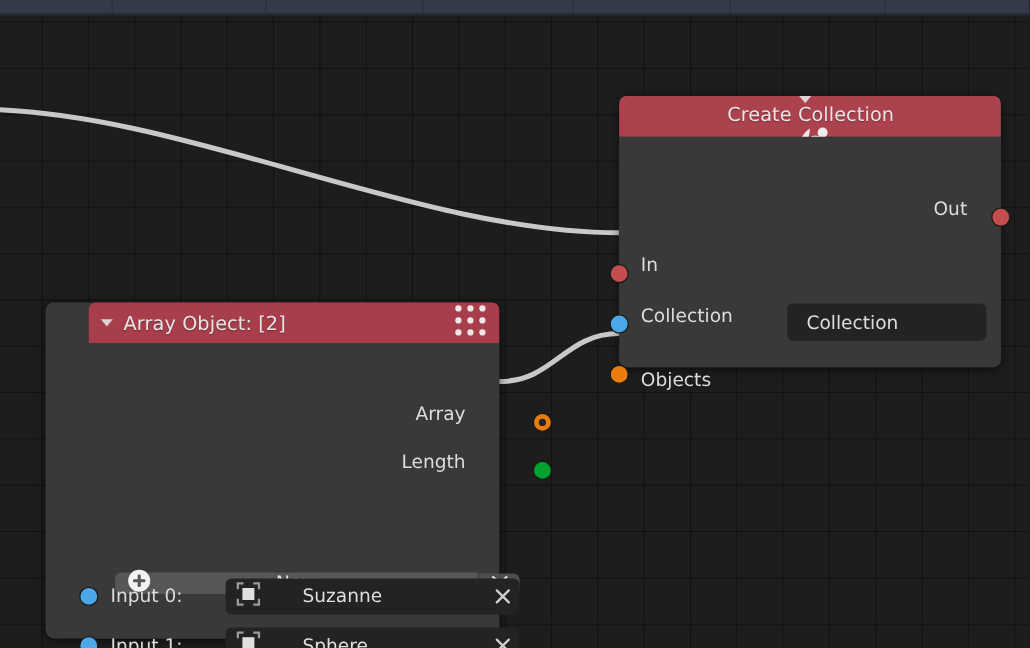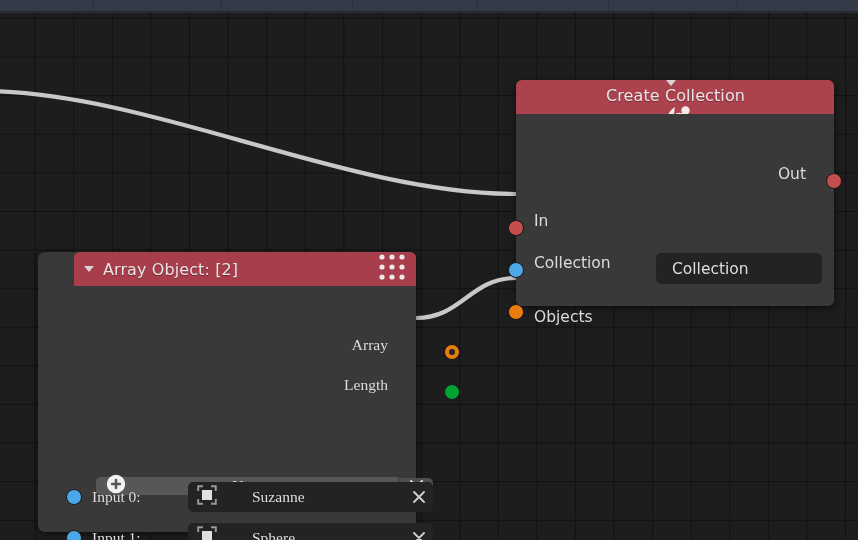--- a/index.html
+++ b/index.html
@@ -320,21 +320,21 @@
             <circle cx="15" cy="15" r="2.6"></circle>
             <circle cx="25" cy="15" r="2.6"></circle>
             <circle cx="5" cy="25" r="2.6"></circle>
             <circle cx="15" cy="25" r="2.6"></circle>
             <circle cx="25" cy="25" r="2.6"></circle>
           </g>
         </svg>
       </span>
     </div>
 
-    <div class="node-body" style="height:246px;font-family:Liberation Serif, serif;">
+    <div class="node-body" style="height:246px;">
 
       <div class="socket orange ring" style="left:370px; top:58px;"></div>
       <div class="srow" style="right:28px; top:46px;">
         <span class="slabel right">Array</span>
       </div>
 
       <div class="socket green" style="left:370px; top:98px;"></div>
       <div class="srow" style="right:28px; top:86px;">
         <span class="slabel right">Length</span>
       </div>

